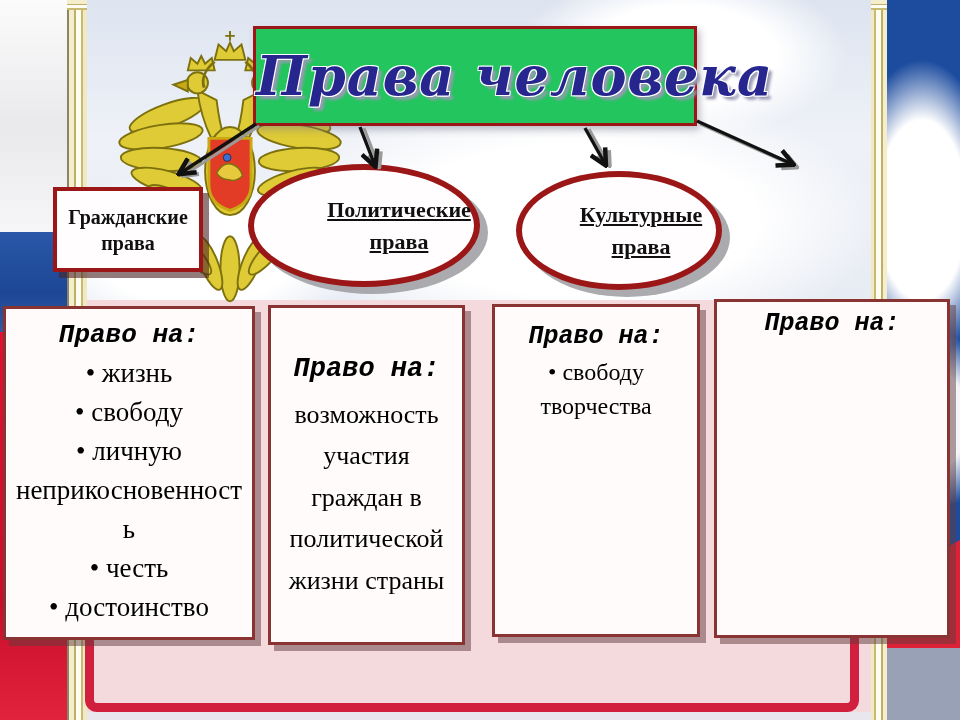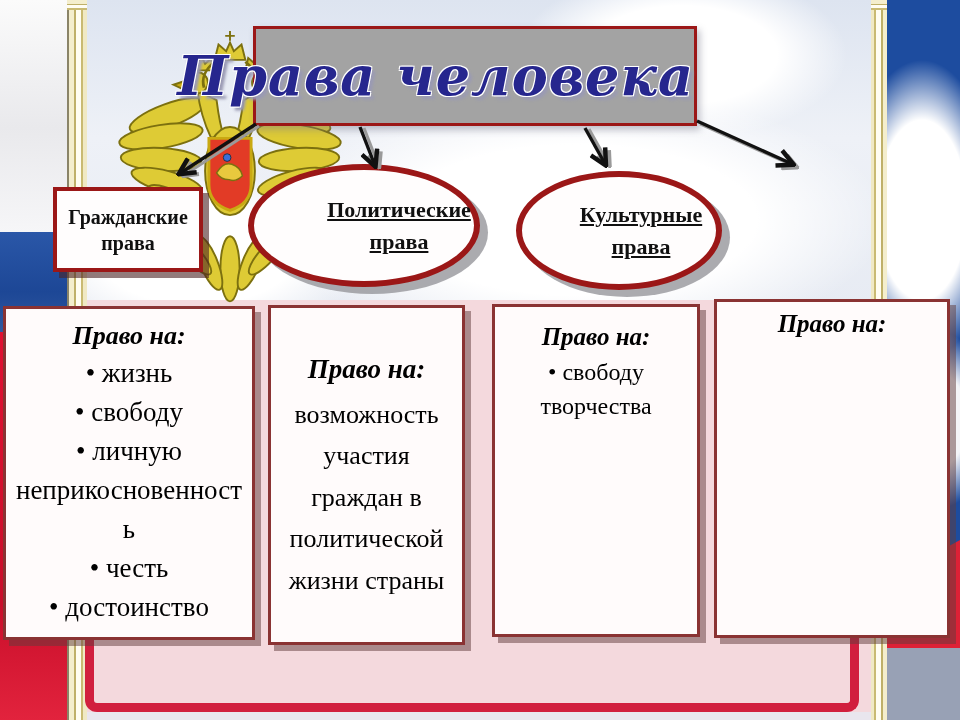--- a/index.html
+++ b/index.html
@@ -38,22 +38,22 @@
   .c3{left:-60px;top:170px;width:340px;height:170px;}
   .bg-bottom{position:absolute;left:87px;top:300px;width:784px;height:420px;background:#f4d9dd;}
   .pink-frame{position:absolute;left:85px;top:322px;width:774px;height:390px;box-sizing:border-box;
               border:9px solid #d11f3e;border-top:none;border-radius:0 0 12px 12px;background:#f4d9dd;}
   .below-frame{position:absolute;left:87px;top:712px;width:784px;height:8px;background:#e9e6ee;}
 
   
   .emblem{position:absolute;left:115px;top:26px;width:230px;height:290px;z-index:8;}
 
   
-  .title-box{position:absolute;left:253px;top:26px;width:438px;height:94px;background:#a3a3a3;
-             border:3px solid #9b1717;z-index:30;display:flex;align-items:center;justify-content:flex-end;
+  .title-box{position:absolute;left:253px;top:26px;width:438px;height:94px;background:#22c55e;
+             border:3px solid #9b1717;z-index:30;display:flex;align-items:center;justify-content:flex-start;
              box-shadow:3px 4px 7px rgba(120,120,140,.45);}
   .title-text{font-family:"DejaVu Serif","Liberation Serif",serif;font-style:italic;font-weight:bold;
               font-size:54px;color:#26268e;letter-spacing:1px;white-space:nowrap;
               text-shadow:-1px -1px 0 #fff,1px -1px 0 #fff,-1px 1px 0 #fff,1px 1px 0 #fff,4px 4px 3px #9a9ab4;}
 
   
   .arrows{position:absolute;left:0;top:0;width:960px;height:720px;z-index:35;pointer-events:none;}
 
   
   .cat{position:absolute;box-sizing:border-box;background:#fffdfd;border:5px solid #9b1717;z-index:25;
@@ -64,21 +64,21 @@
          box-shadow:6px 6px 0 rgba(75,35,35,.6);}
   #cat-2{left:248px;top:164px;width:232px;height:123px;font-size:22px;line-height:1.45;}
   #cat-3{left:516px;top:171px;width:206px;height:119px;font-size:22px;line-height:1.45;}
   #cat-4{left:713px;top:169px;width:232px;height:127px;font-size:19px;line-height:1.35;}
   #cat-4 .cat-label{max-width:160px;}
   #cat-2 .cat-label,#cat-3 .cat-label{max-width:150px;}
 
   
   .panel{position:absolute;box-sizing:border-box;background:#fffbfb;border:3px solid #8a3333;z-index:25;
          text-align:center;color:#000;box-shadow:6px 6px 0 rgba(95,60,60,.5);overflow:hidden;}
-  .panel-heading{font-weight:bold;font-style:italic;}
+  .panel-heading{font-weight:bold;font-style:italic;font-family:Liberation Mono, monospace;}
   .bullet-item{overflow-wrap:break-word;}
   .bullet-text::before{content:"• ";}
   #panel-1{left:3px;top:306px;width:252px;height:334px;font-size:27px;line-height:1.44;padding:8px 8px 0;}
   #panel-1 .panel-heading{font-size:26px;}
   #panel-2{left:268px;top:305px;width:197px;height:340px;font-size:26px;line-height:1.6;
            display:flex;flex-direction:column;justify-content:center;padding:0 8px;}
   #panel-2 .panel-heading{font-size:27px;margin-bottom:2px;}
   #panel-3{left:492px;top:304px;width:208px;height:333px;font-size:24px;line-height:1.42;padding:12px 8px 0;}
   #panel-3 .panel-heading{font-size:25px;}
   #panel-4{left:714px;top:299px;width:236px;height:339px;font-size:24px;line-height:1.38;padding:5px 8px 0;}

